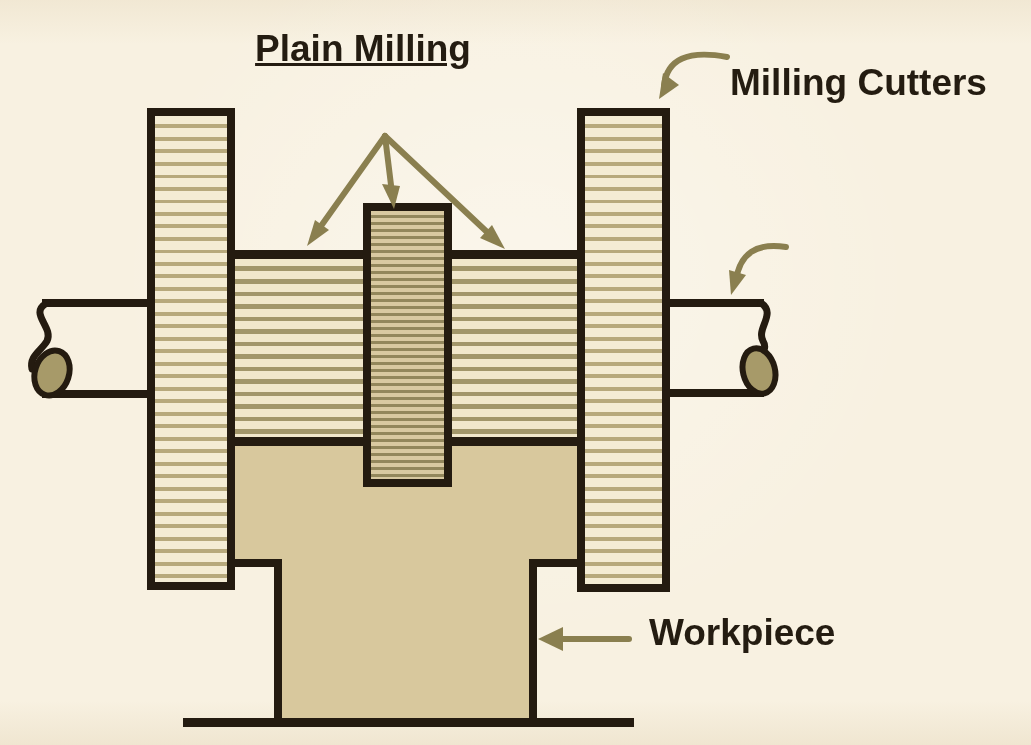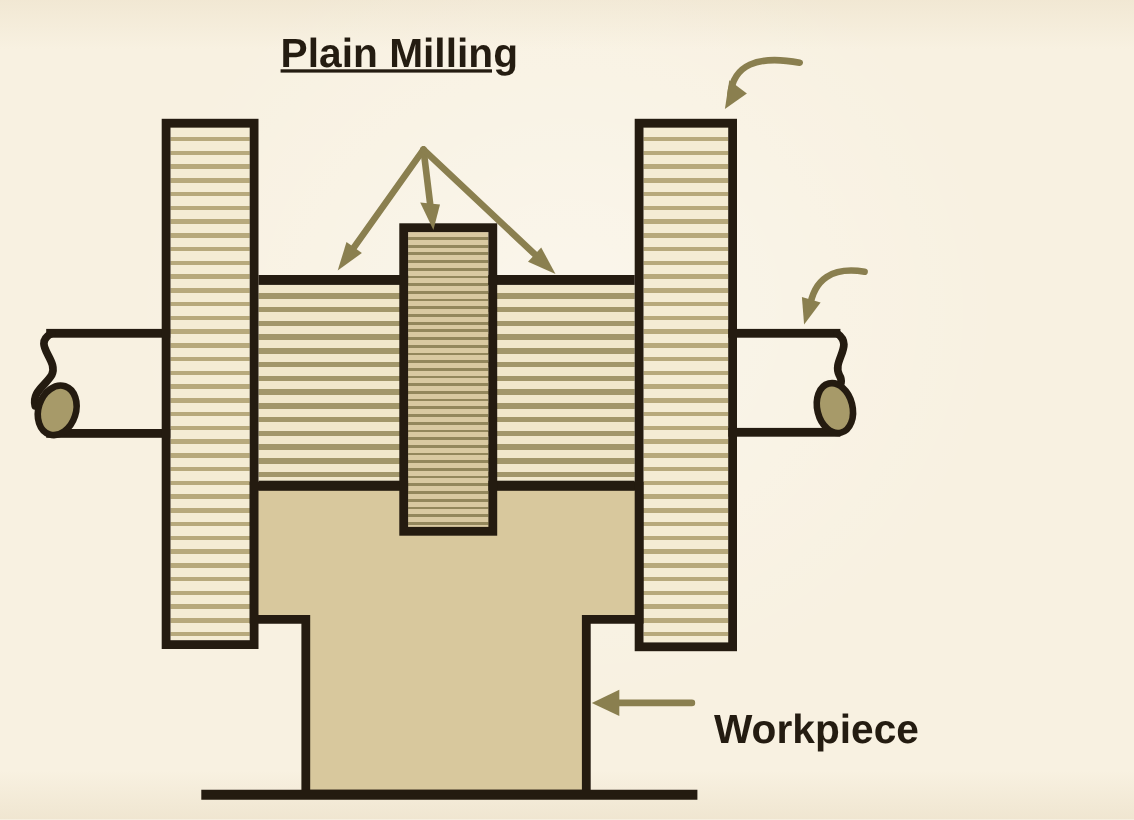--- a/index.html
+++ b/index.html
@@ -94,16 +94,17 @@
 
     <path class="ann" d="M 786,247 Q 742,240 736,280"></path>
     <polygon class="ah" points="731,295 746,275 729,270"></polygon>
 
     <path class="ann" d="M 629,639 L 560,639"></path>
     <polygon class="ah" points="538,639 563,627 563,651"></polygon>
   </svg>
 
   <div class="lbl centered" style="left:363px; top:30px;">Plain Milling</div>
 
+  <div class="lbl" style="left:730px; top:64px;">Milling Cutters</div>
 
 
-  <div class="lbl" style="left:649px; top:614px;margin-top:30px;">Workpiece</div>
+  <div class="lbl" style="left:649px; top:614px;">Workpiece</div>
 </div>
 
 </body></html>

